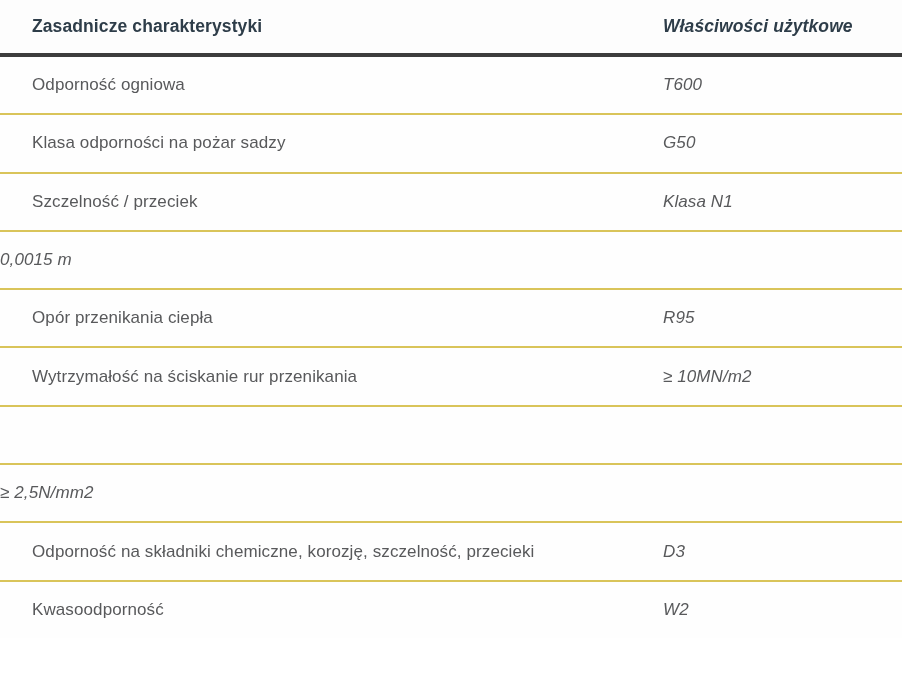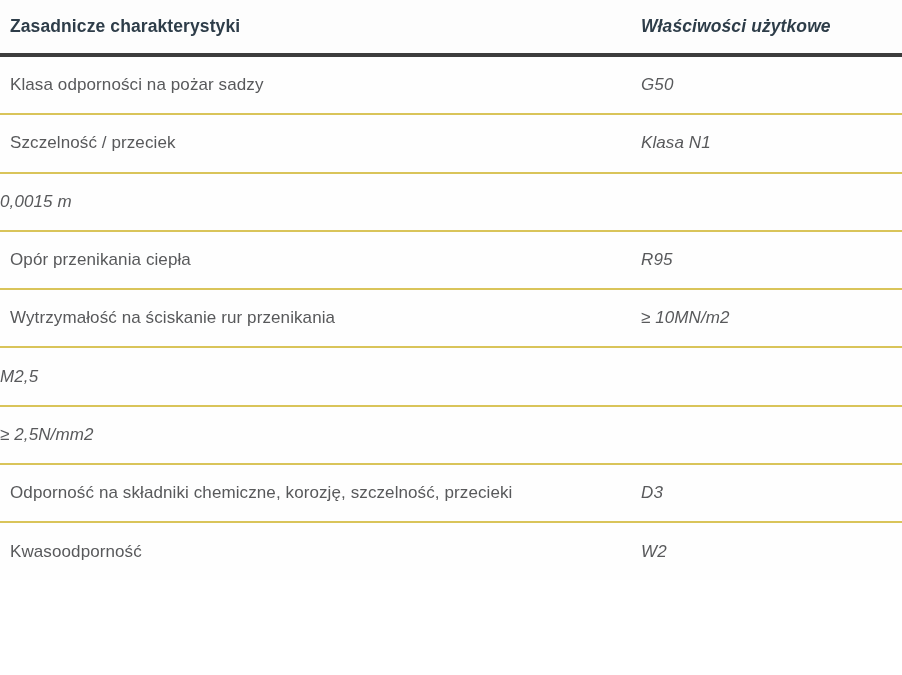--- a/index.html
+++ b/index.html
@@ -38,20 +38,21 @@
     background: #fdfdfd;
   }
   .cell-left {
     flex: 0 0 641px;
     padding-left: 10px;
     box-sizing: border-box;
     font-size: 17px;
     color: #58595b;
     letter-spacing: 0.1px;
     white-space: nowrap;
+    margin-left: 22px;
   }
   .cell-right {
     flex: 1 1 auto;
     font-size: 17px;
     color: #58595b;
     letter-spacing: 0.1px;
     white-space: nowrap;
     font-style: italic;
   }
   .row.header .cell-left,
@@ -64,20 +65,24 @@
 </head>
 <body>
 
 <div class="spec-table">
 
   <div class="row header">
     <div class="cell-left">Zasadnicze charakterystyki</div>
     <div class="cell-right">Właściwości użytkowe</div>
   </div>
 
+  <div class="row">
+    <div class="cell-left">Odporność ogniowa</div>
+    <div class="cell-right">T600</div>
+  </div>
 
 
   <div class="row">
     <div class="cell-left">Klasa odporności na pożar sadzy</div>
     <div class="cell-right">G50</div>
   </div>
 
   <div class="row">
     <div class="cell-left">Szczelność / przeciek</div>
     <div class="cell-right">Klasa N1</div>
@@ -91,21 +96,20 @@
     <div class="cell-left">Opór przenikania ciepła</div>
     <div class="cell-right">R95</div>
   </div>
 
   <div class="row">
     <div class="cell-left">Wytrzymałość na ściskanie rur przenikania</div>
     <div class="cell-right">≥ 10MN/m2</div>
   </div>
 
   <div class="row">
-    <div class="cell-right">M2,5</div>
   </div>
 
   <div class="row">
     <div class="cell-right">≥ 2,5N/mm2</div>
   </div>
 
   <div class="row">
     <div class="cell-left">Odporność na składniki chemiczne, korozję, szczelność, przecieki</div>
     <div class="cell-right">D3</div>
   </div>

